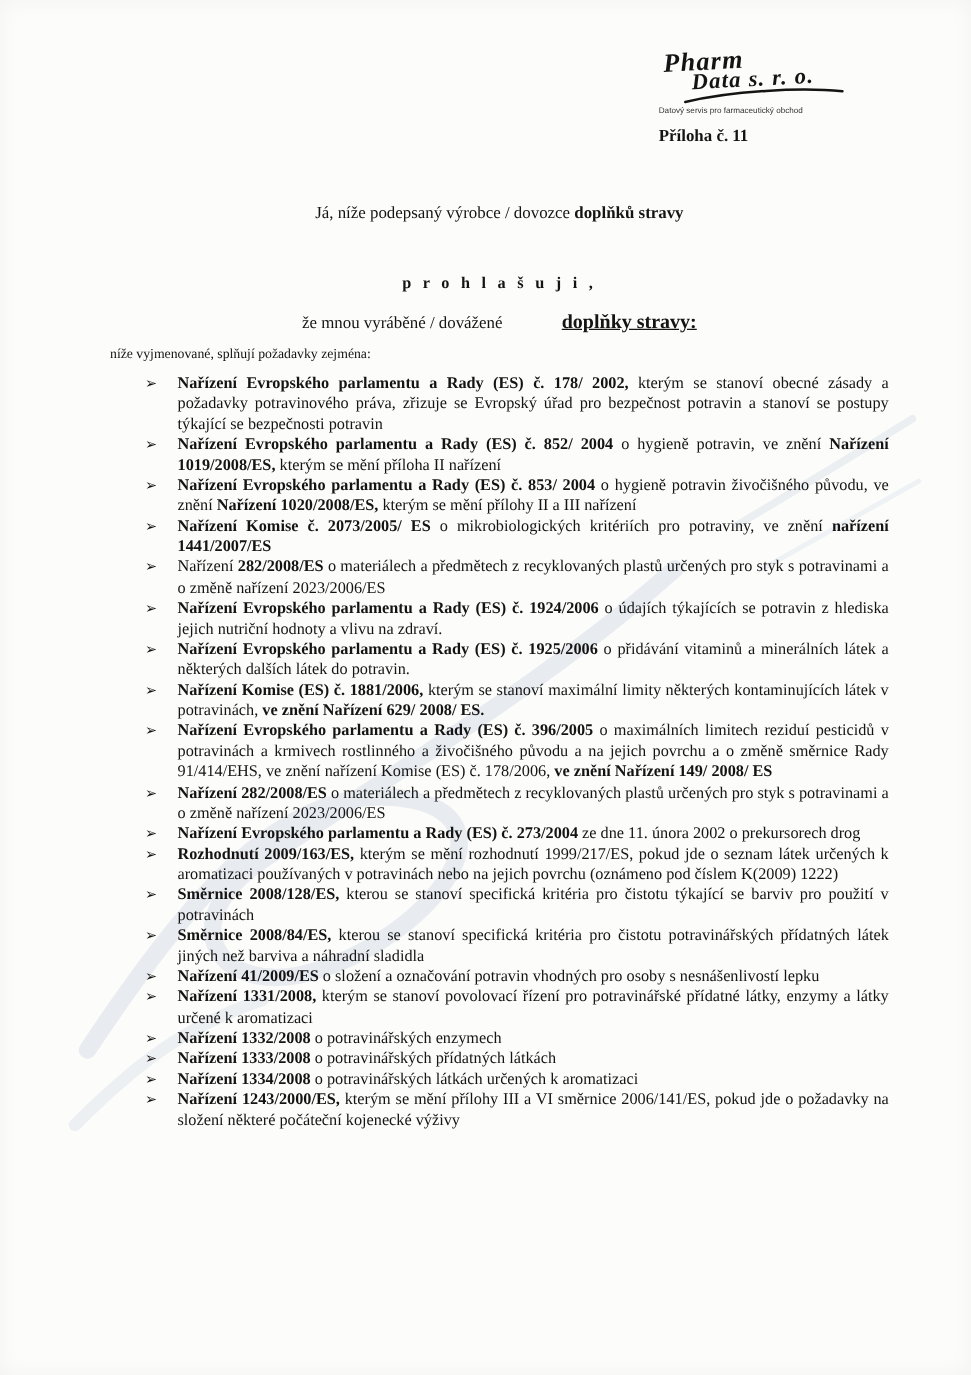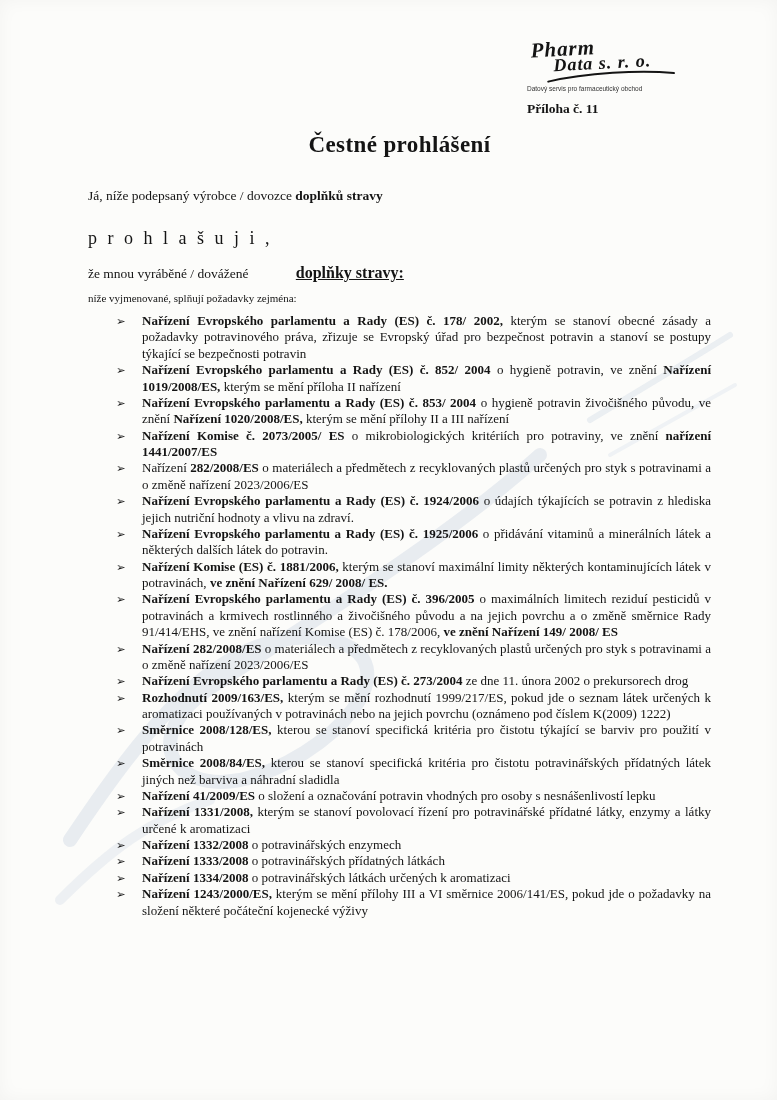--- a/index.html
+++ b/index.html
@@ -25,23 +25,23 @@
   }
   .logo { transform:rotate(-3deg); }
   .logo-l1 { font-style:italic; font-weight:bold; font-size:21px; margin-left:4px; letter-spacing:1px; }
   .logo-l2 { font-style:italic; font-weight:bold; font-size:18px; margin-left:26px; margin-top:-7px; letter-spacing:1px; }
   .logo-swoosh { display:block; margin-left:18px; margin-top:-3px; }
   .tagline { font-family:"Liberation Sans", sans-serif; font-size:6.5px; color:#333; margin-top:5px; white-space:nowrap; }
   .attachment { font-weight:bold; font-size:13.5px; margin-top:9px; padding-right:6px; }
 
   
   .title { text-align:center; font-size:23px; font-weight:bold; letter-spacing:0.4px; }
-  .center { }
+  .center { text-align:center; }
   .intro1 { margin-top:30px; font-size:13.5px; }
-  .prohlasuji { margin-top:24px; font-size:18px; font-weight:normal; letter-spacing:3px; }
+  .prohlasuji { margin-top:40px; font-size:13px; font-weight:bold; letter-spacing:3px; }
   .intro3 { margin-top:15px; font-size:13.5px; }
   .intro4 { margin-top:10px; font-size:11px; }
 
   .reg-list { list-style:none; margin-top:9px; padding-left:28px; }
   .reg-list li { display:flex; gap:6px; font-size:13px; line-height:1.26; }
   .bullet { flex:0 0 20px; width:20px; font-family:"DejaVu Sans", sans-serif; font-size:11.5px; padding-top:1px; }
   .item-text { flex:1; text-align:justify; }
 
   .b { font-weight:bold; }
   .u { text-decoration:underline; }
@@ -67,21 +67,20 @@
       <div class="logo-l2">Data s. r. o.</div>
       <svg class="logo-swoosh" width="130" height="10" viewBox="0 0 130 10" aria-hidden="true">
         <path d="M 2 8 C 40 1, 95 1, 128 6" fill="none" stroke="#141414" stroke-width="2" stroke-linecap="round"></path>
       </svg>
     </div>
     <div class="tagline">Datový servis pro farmaceutický obchod</div>
     <div class="attachment">Příloha č. 11</div>
   </div>
 
   <div class="content">
-    <h1 class="title">Čestné prohlášení</h1>
 
     <p class="center intro1"><span>Já, níže podepsaný výrobce / dovozce </span><span class="b">doplňků stravy</span></p>
 
     <p class="center prohlasuji">p r o h l a š u j i ,</p>
 
     <p class="center intro3"><span>že mnou vyráběné / dovážené </span><span class="b u big">doplňky stravy:</span></p>
 
     <p class="intro4">níže vyjmenované, splňují požadavky zejména:</p>
 
     <ul class="reg-list">

